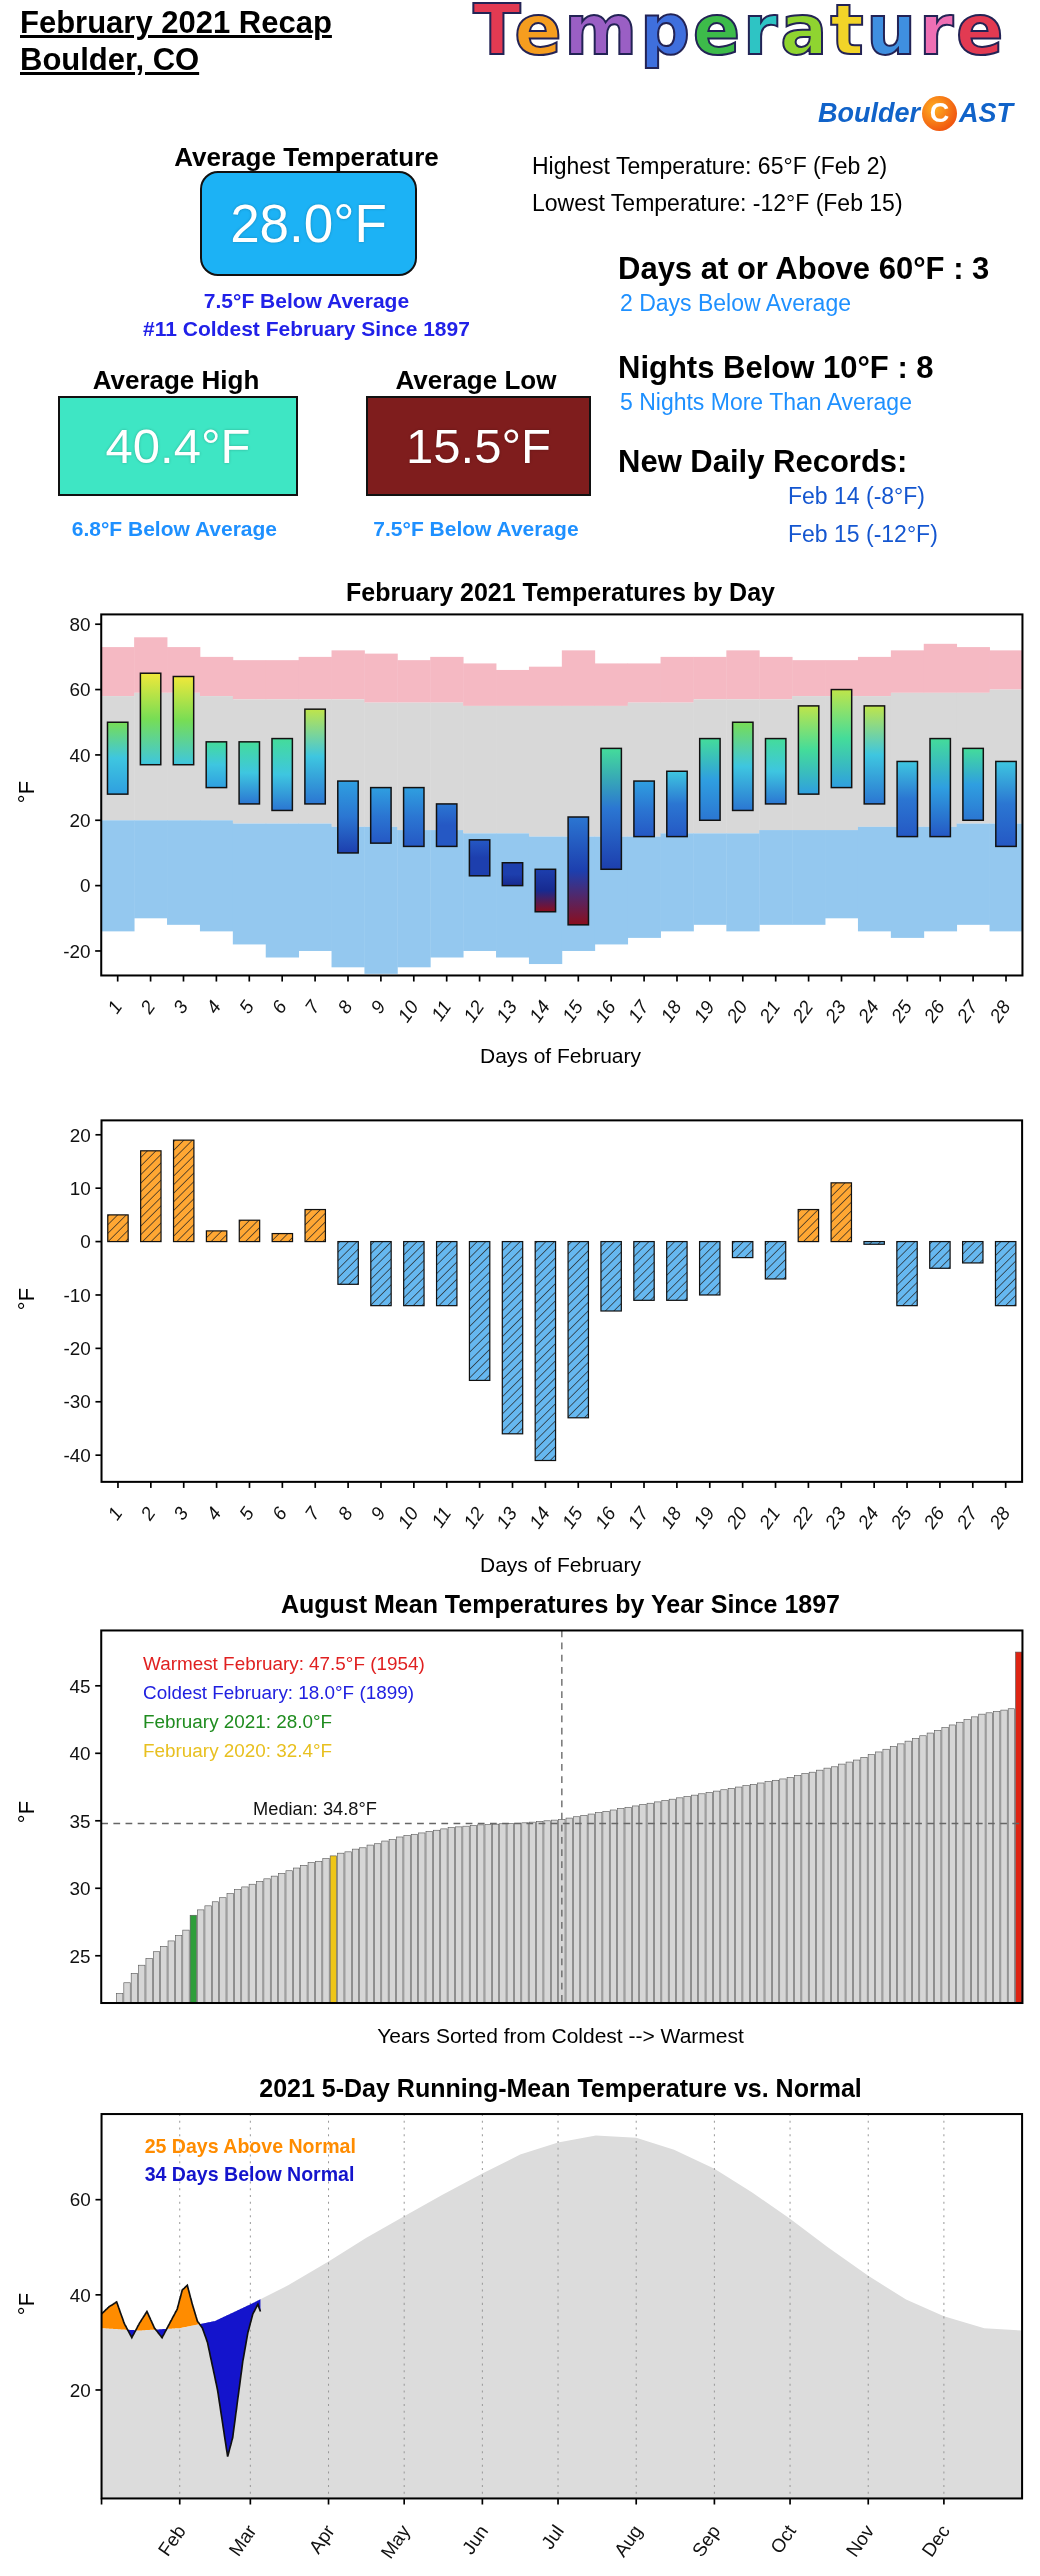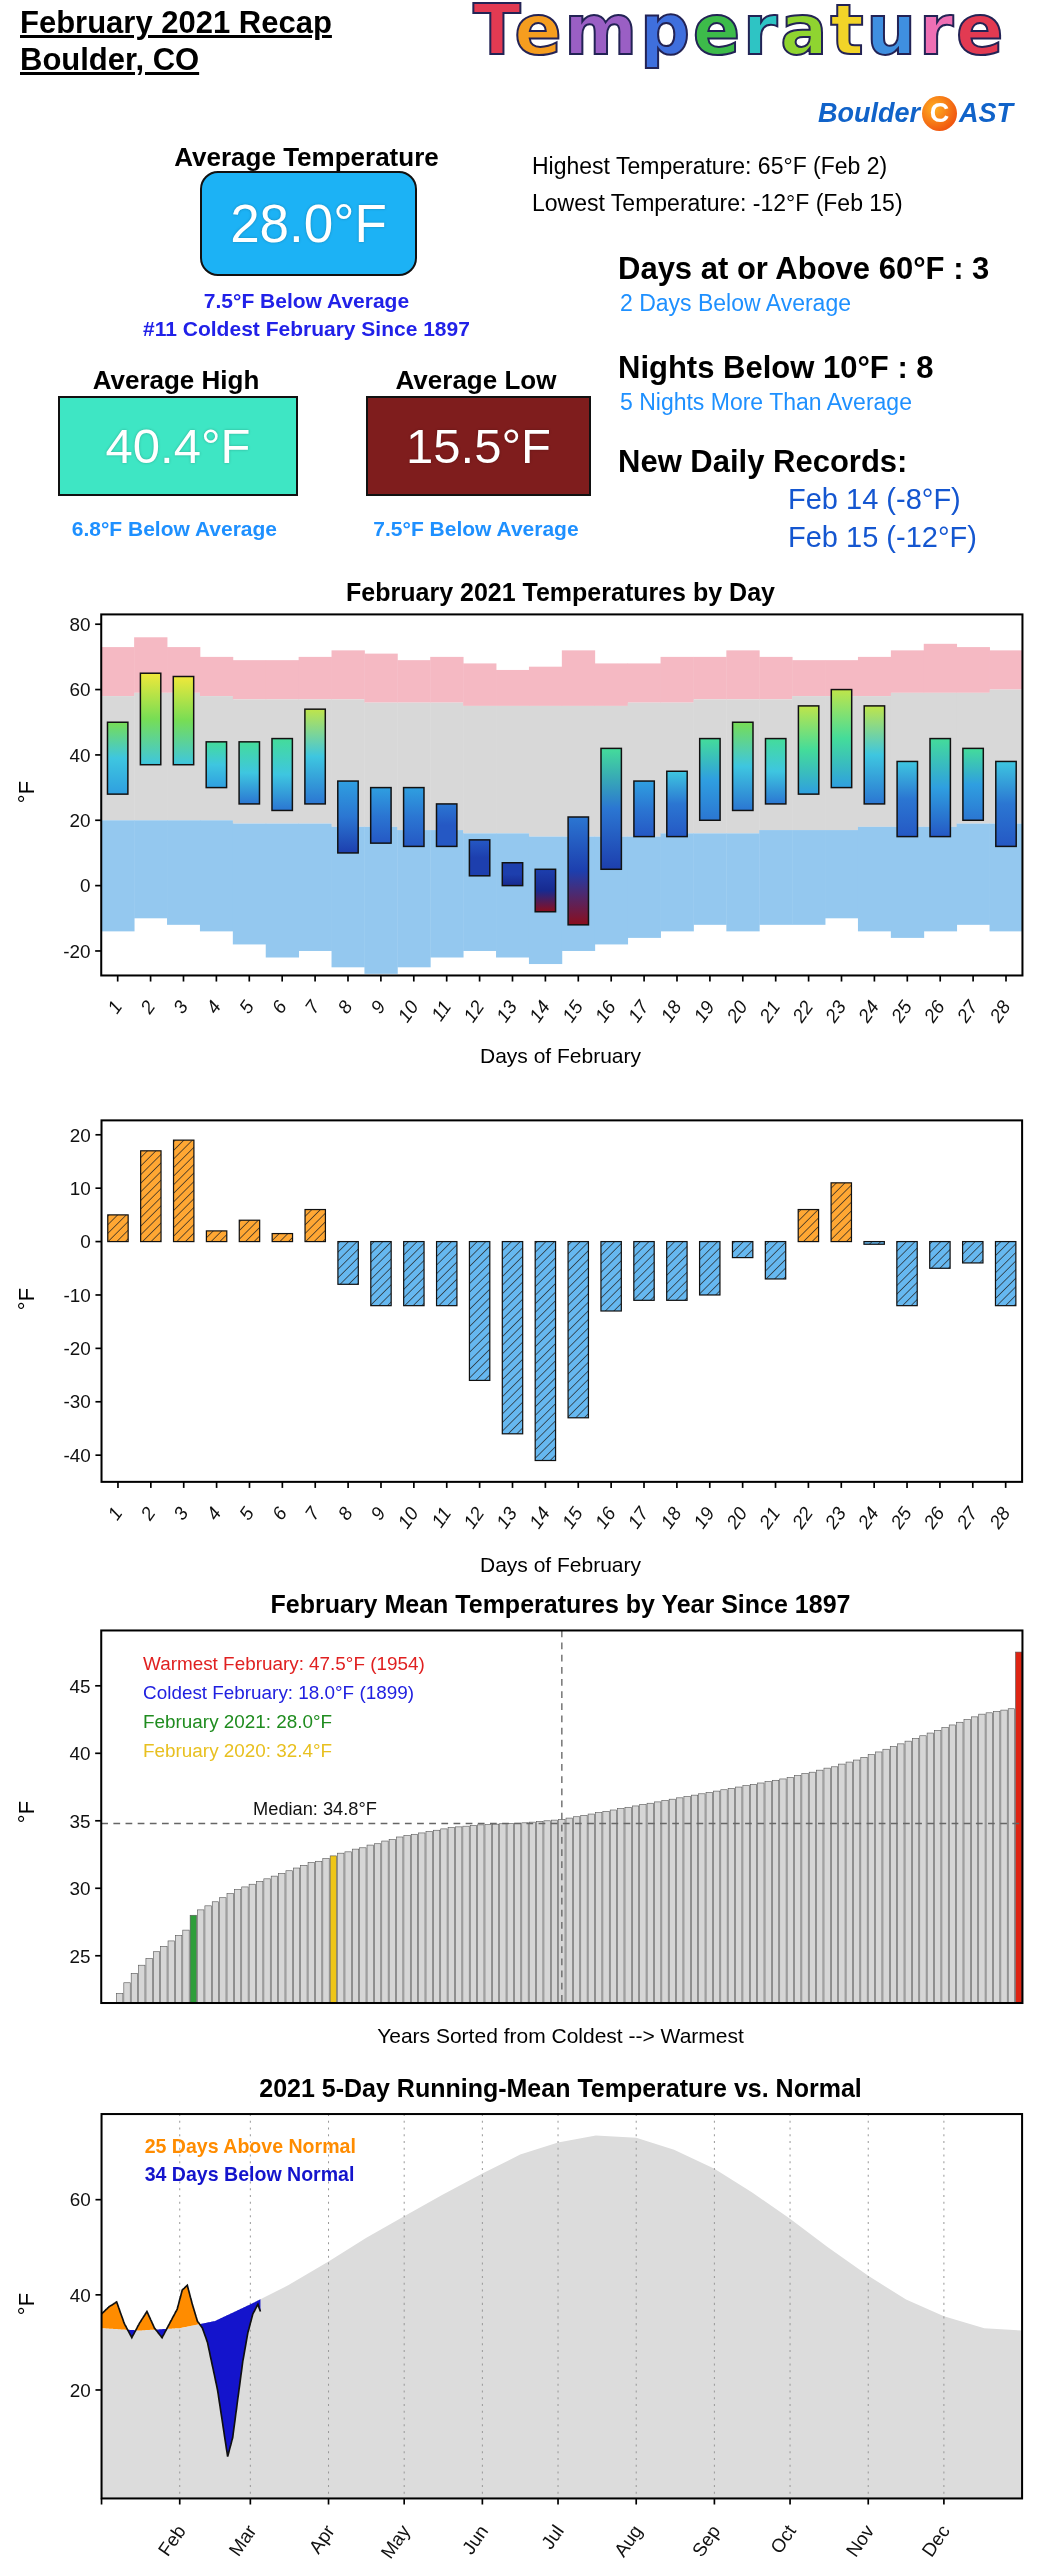--- a/index.html
+++ b/index.html
@@ -31,21 +31,21 @@
   #sub-high{left:5.4px;top:517px;width:338px;}
   #lbl-low{left:341px;top:365px;width:270px;}
   #box-low{left:366px;top:396px;width:221px;height:96px;font-size:49px;}
   #sub-low{left:307px;top:517px;width:338px;}
   .sub-royal{position:absolute;color:#2121e8;font-weight:bold;font-size:21px;text-align:center;}
   .sub-dodger{position:absolute;color:#1e90ff;font-weight:bold;font-size:21px;text-align:center;}
 
   .r-black{position:absolute;font-size:23px;color:#000;font-weight:500;}
   .r-bold{position:absolute;font-size:31px;color:#000;font-weight:bold;}
   .r-blue{position:absolute;font-size:23px;color:#1e90ff;font-weight:500;}
-  .r-rec{position:absolute;font-size:29px;color:#1456d0;font-weight:500;}
+  .r-rec{position:absolute;font-size:23px;color:#1456d0;font-weight:500;}
   #r-highest{left:532px;top:153px;}
   #r-lowest{left:532px;top:190px;}
   #r-days{left:618px;top:251px;}
   #r-days-sub{left:620px;top:290px;}
   #r-nights{left:618px;top:350px;}
   #r-nights-sub{left:620px;top:389px;}
   #r-records{left:618px;top:444px;}
   #r-rec1{left:788px;top:483px;}
   #r-rec2{left:788px;top:521px;}
 
@@ -535,21 +535,21 @@
       <line x1="1393.125" y1="541" x2="1393.125" y2="550" stroke="#000" stroke-width="2.5"></line>
       <text x="1401.125" y="587" font-size="28" fill="#111" font-family="Liberation Sans, sans-serif" text-anchor="end" font-style="italic" transform="rotate(-55 1401.125 587)">26</text>
       <line x1="1441.875" y1="541" x2="1441.875" y2="550" stroke="#000" stroke-width="2.5"></line>
       <text x="1449.875" y="587" font-size="28" fill="#111" font-family="Liberation Sans, sans-serif" text-anchor="end" font-style="italic" transform="rotate(-55 1449.875 587)">27</text>
       <line x1="1490.625" y1="541" x2="1490.625" y2="550" stroke="#000" stroke-width="2.5"></line>
       <text x="1498.625" y="587" font-size="28" fill="#111" font-family="Liberation Sans, sans-serif" text-anchor="end" font-style="italic" transform="rotate(-55 1498.625 587)">28</text>
     </svg>
   <div class="y-label" id="y2">°F</div>
   <div class="x-label" id="x2">Days of February</div>
 
-  <div class="chart-title" id="t3">February Mean Temperatures by Year Since 1897</div>
+  <div class="chart-title" id="t3">August Mean Temperatures by Year Since 1897</div>
   <svg class="chart" id="c3" width="1040" height="395" viewBox="0 0 1541 585">
       <rect x="172.54" y="543" width="9.52" height="14" fill="#d6d6d6" stroke="#555" stroke-width="0.9"></rect>
       <rect x="183.45999999999998" y="527" width="9.52" height="30" fill="#d6d6d6" stroke="#555" stroke-width="0.9"></rect>
       <rect x="194.38" y="513" width="9.52" height="44" fill="#d6d6d6" stroke="#555" stroke-width="0.9"></rect>
       <rect x="205.29999999999998" y="501" width="9.52" height="56" fill="#d6d6d6" stroke="#555" stroke-width="0.9"></rect>
       <rect x="216.21999999999997" y="491" width="9.52" height="66" fill="#d6d6d6" stroke="#555" stroke-width="0.9"></rect>
       <rect x="227.14" y="481" width="9.52" height="76" fill="#d6d6d6" stroke="#555" stroke-width="0.9"></rect>
       <rect x="238.06" y="473" width="9.52" height="84" fill="#d6d6d6" stroke="#555" stroke-width="0.9"></rect>
       <rect x="248.98" y="465" width="9.52" height="92" fill="#d6d6d6" stroke="#555" stroke-width="0.9"></rect>
       <rect x="259.9" y="457" width="9.52" height="100" fill="#d6d6d6" stroke="#555" stroke-width="0.9"></rect>

